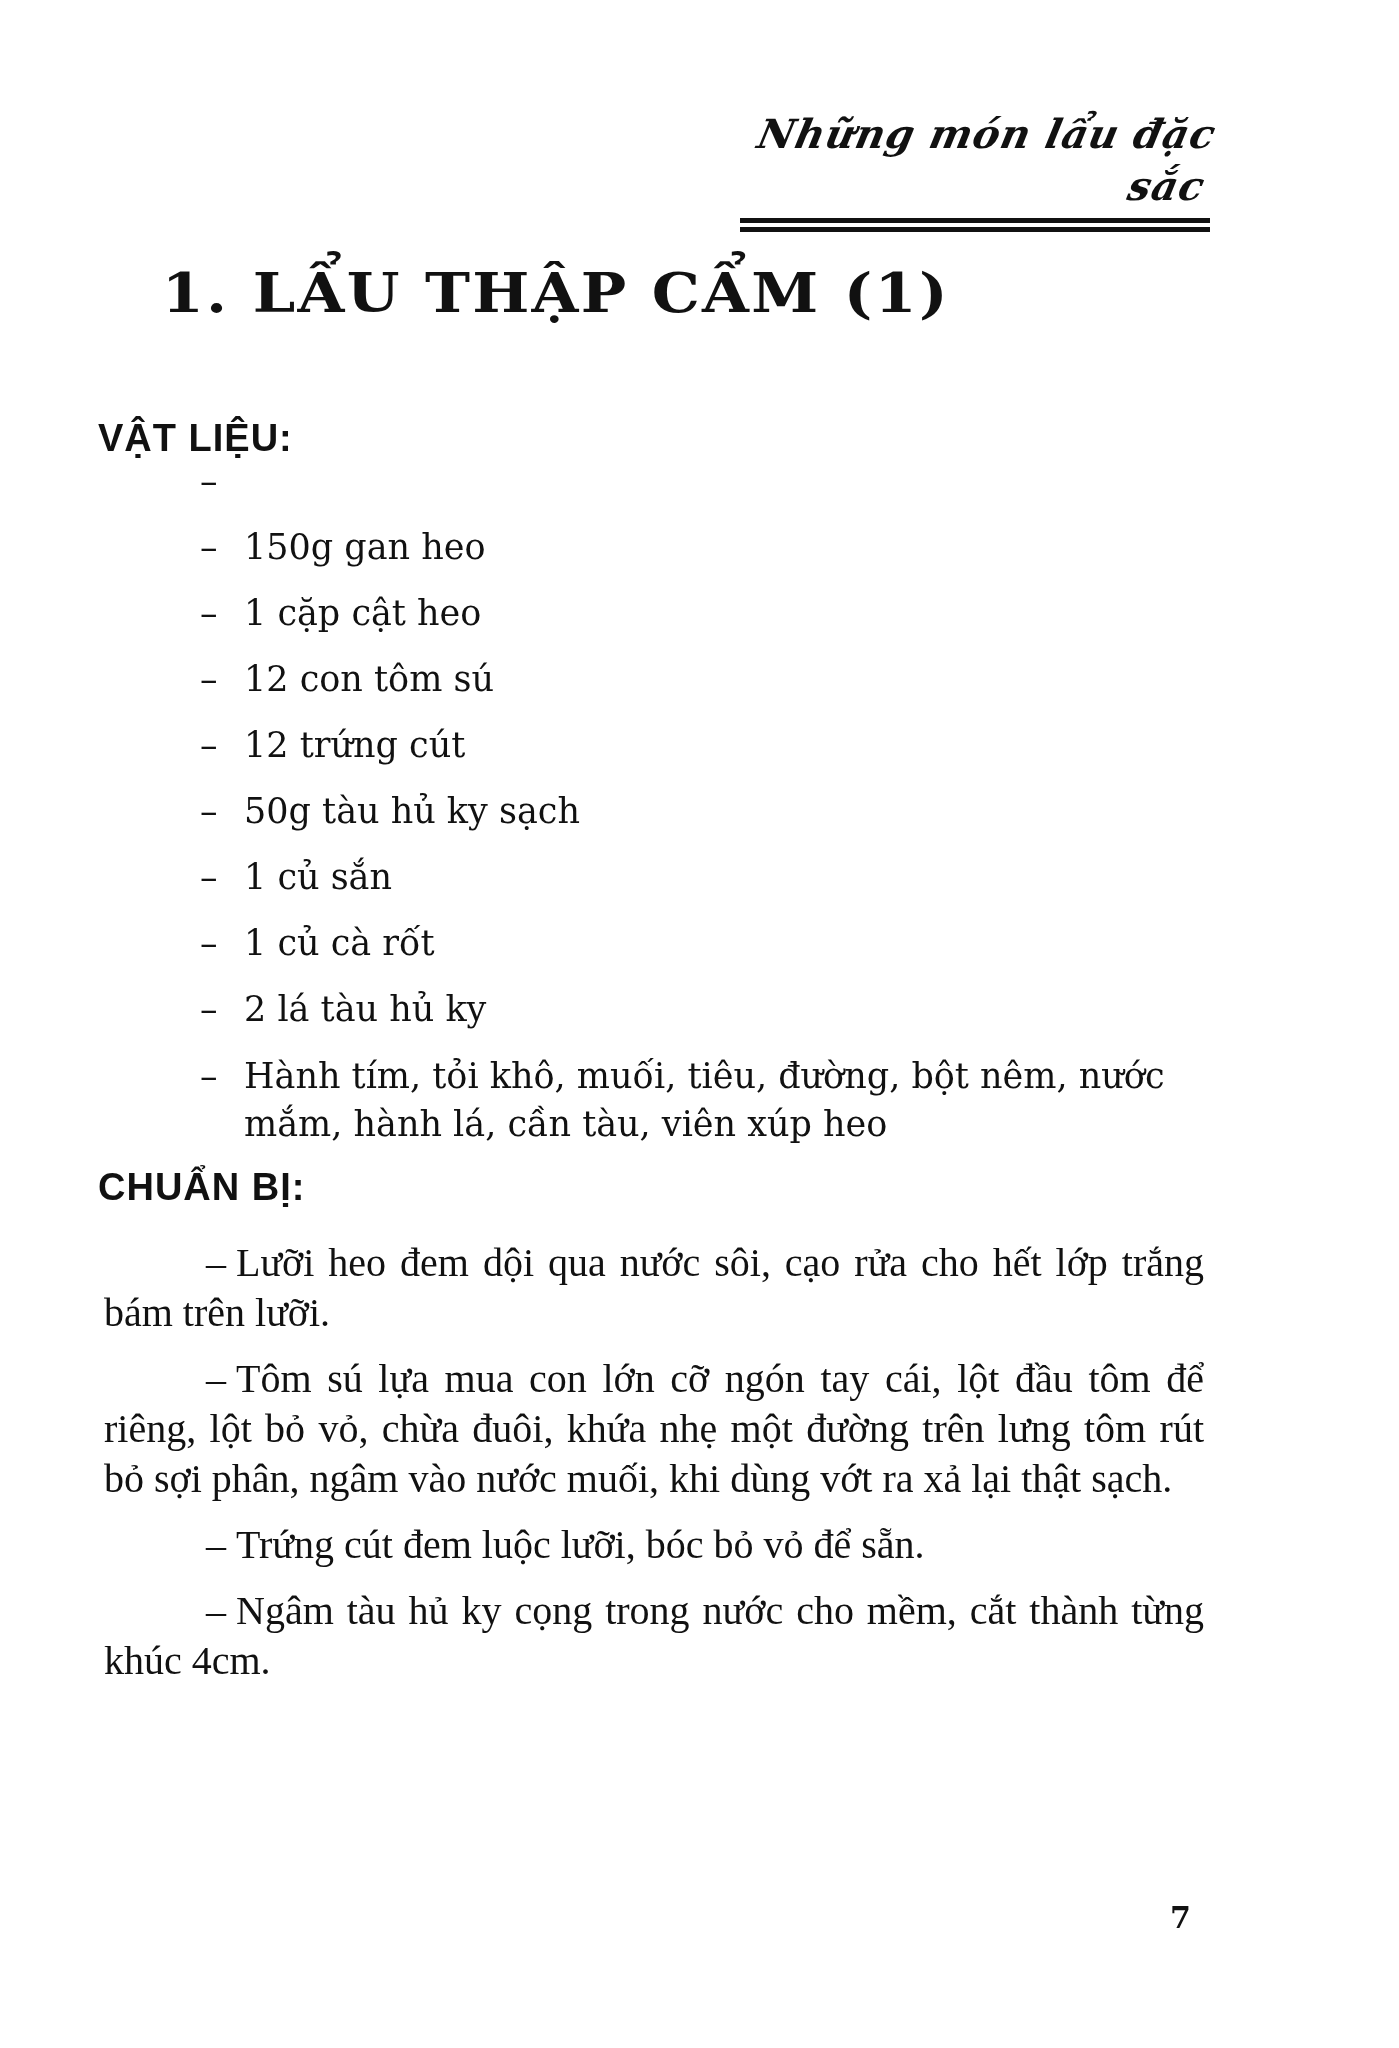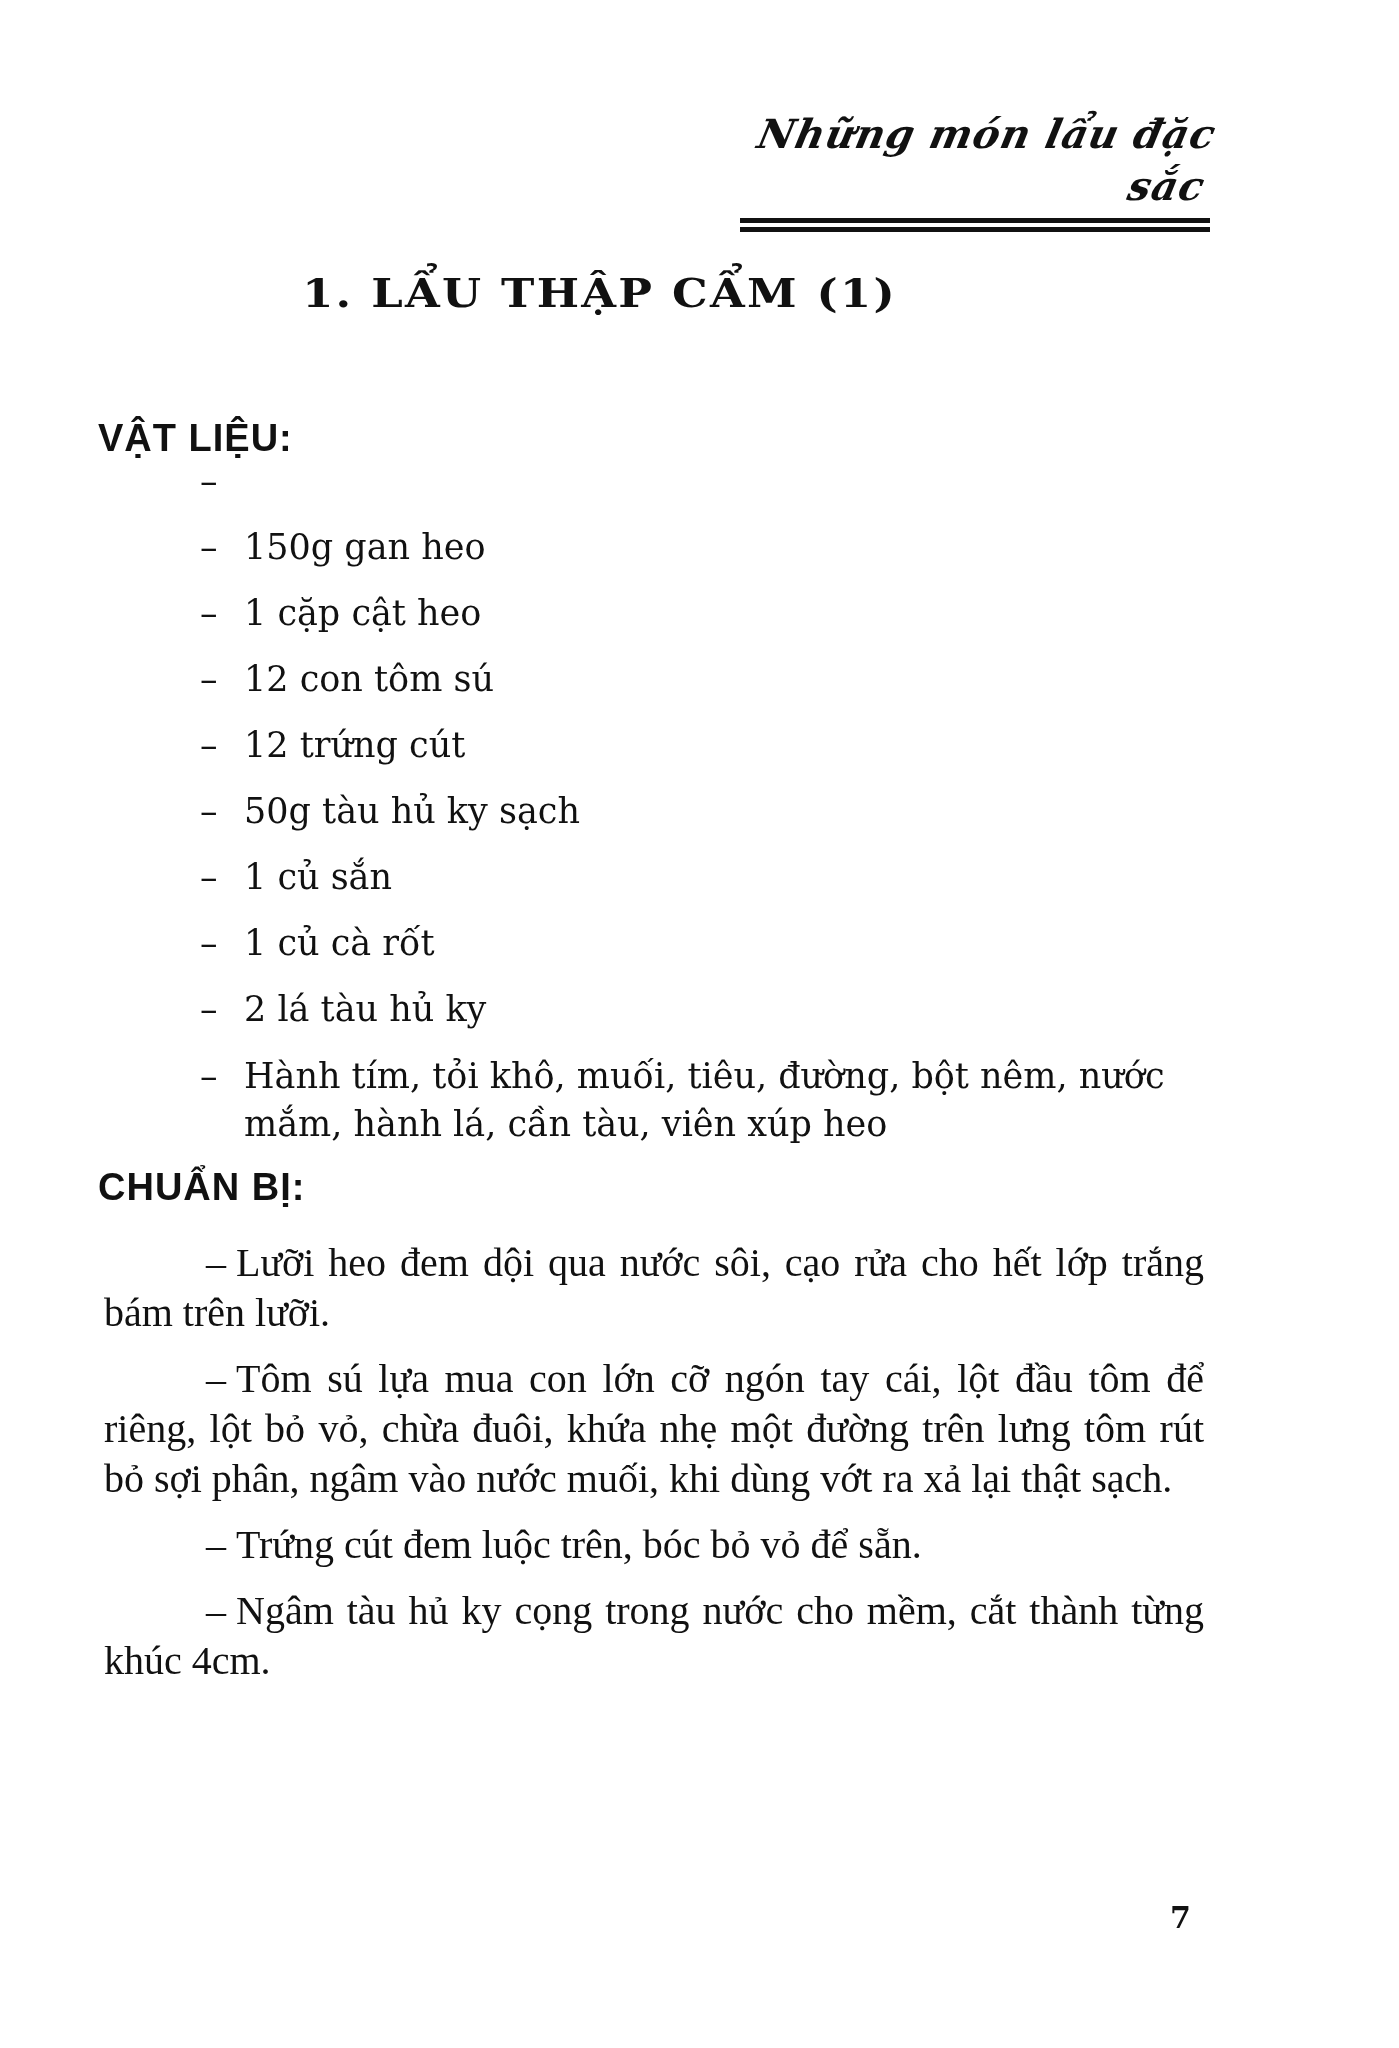--- a/index.html
+++ b/index.html
@@ -50,25 +50,24 @@
     }
     
     .recipe-title {
       position: absolute;
       left: 0;
       width: 1312px;
       top: 258px;
       text-align: center;
       font-family: "DejaVu Serif", "Liberation Serif", serif;
       font-weight: bold;
-      font-size: 40px;
+      font-size: 54px;
       letter-spacing: 2px;
       line-height: 70px;
       padding-left: 0;
-      margin-left: 44px;
     }
     .recipe-title-inner {
       display: inline-block;
       margin-left: -200px;
       transform: scaleX(1.12);
     }
     
     .section-heading {
       position: absolute;
       left: 98px;
@@ -198,19 +197,19 @@
       <span class="dash">–</span>
       <span>Hành tím, tỏi khô, muối, tiêu, đường, bột nêm, nước mắm, hành lá, cần tàu, viên xúp heo</span>
     </li>
   </ul>
 
   <div class="section-heading section-preparation">CHUẨN BỊ:</div>
 
   <div class="steps">
     <p class="step"><span class="dash-inline">–</span><span>Lưỡi heo đem dội qua nước sôi, cạo rửa cho hết lớp trắng bám trên lưỡi.</span></p>
     <p class="step"><span class="dash-inline">–</span><span>Tôm sú lựa mua con lớn cỡ ngón tay cái, lột đầu tôm để riêng, lột bỏ vỏ, chừa đuôi, khứa nhẹ một đường trên lưng tôm rút bỏ sợi phân, ngâm vào nước muối, khi dùng vớt ra xả lại thật sạch.</span></p>
-    <p class="step"><span class="dash-inline">–</span><span>Trứng cút đem luộc trên, bóc bỏ vỏ để sẵn.</span></p>
+    <p class="step"><span class="dash-inline">–</span><span>Trứng cút đem luộc lưỡi, bóc bỏ vỏ để sẵn.</span></p>
     <p class="step"><span class="dash-inline">–</span><span>Ngâm tàu hủ ky cọng trong nước cho mềm, cắt thành từng khúc 4cm.</span></p>
   </div>
 
   <div class="page-number">7</div>
 
 </div>
 
 </body></html>

